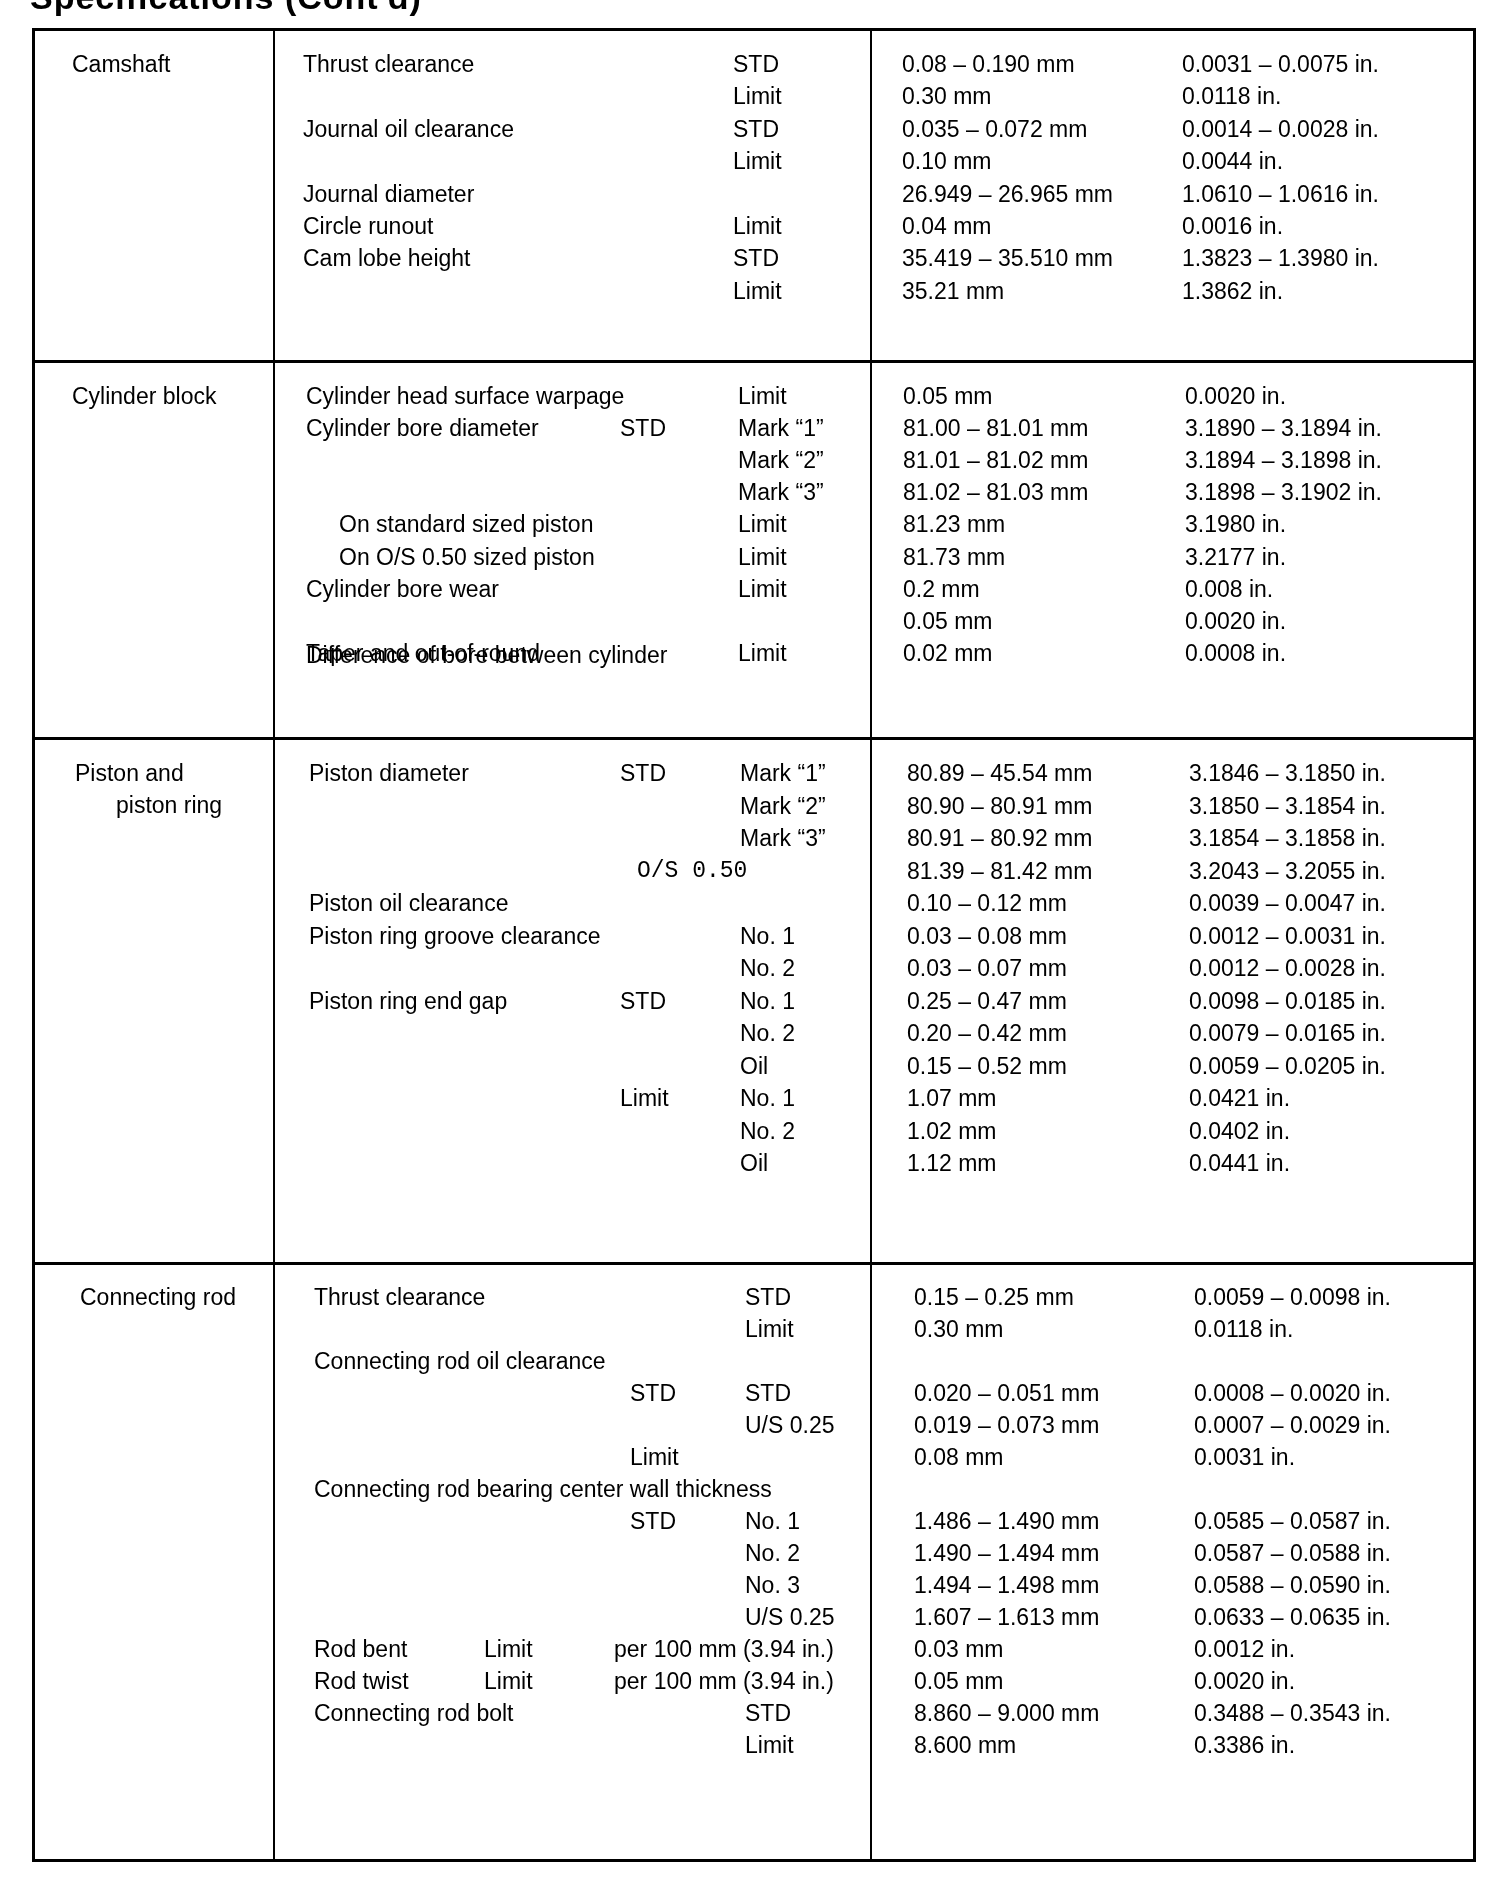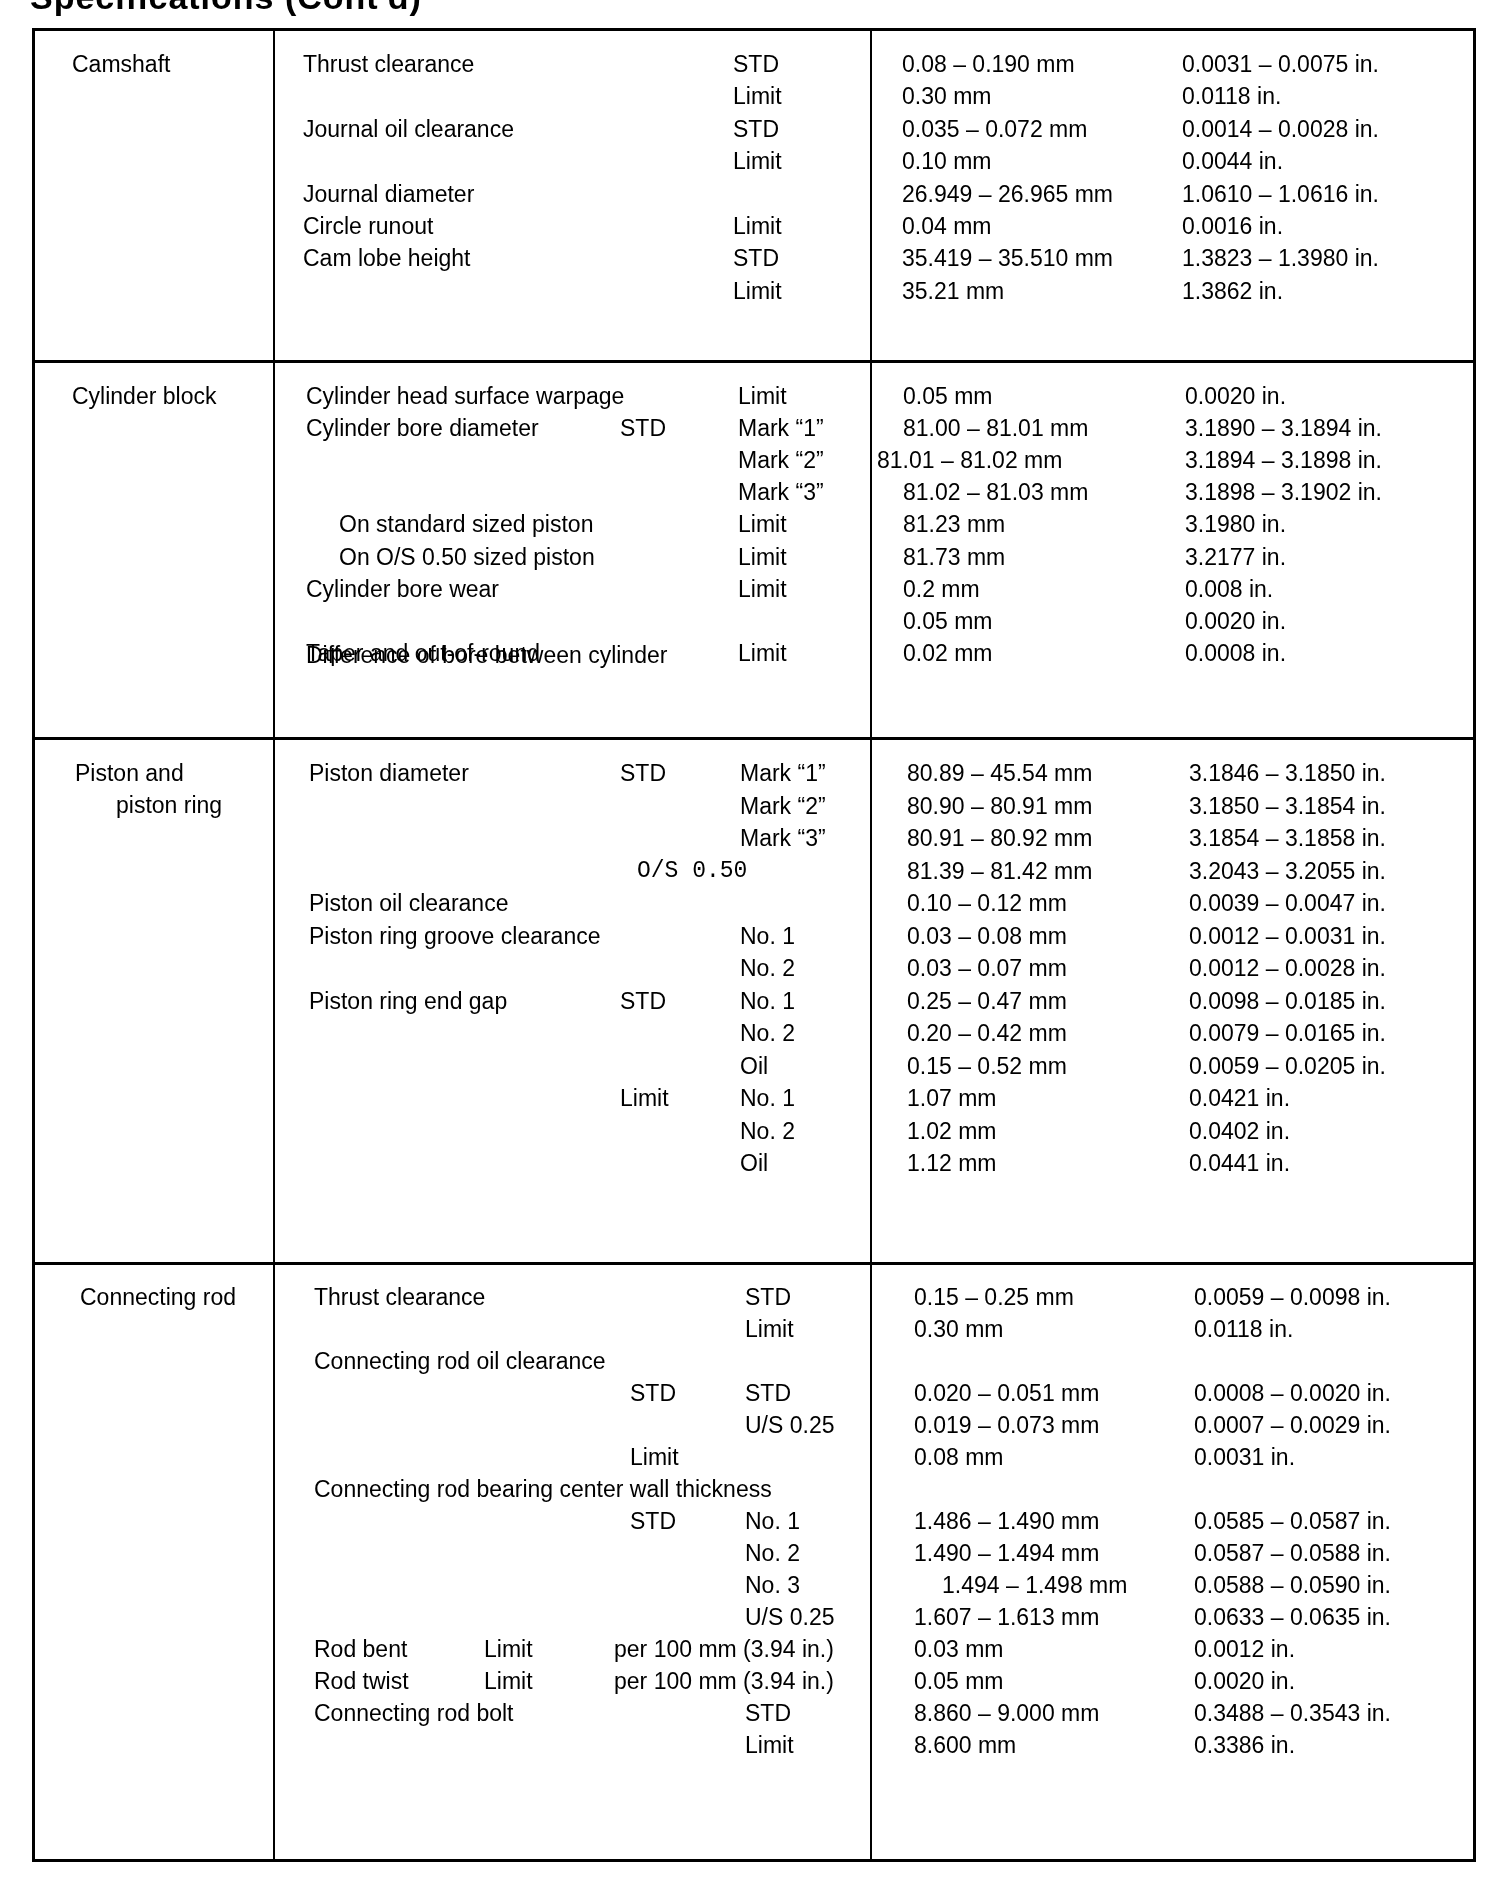--- a/index.html
+++ b/index.html
@@ -60,21 +60,21 @@
     <div class="cell" style="left: 306px; top: 382px;">Cylinder head surface warpage</div>
     <div class="cell" style="left: 738px; top: 382px;">Limit</div>
     <div class="cell" style="left: 903px; top: 382px;">0.05 mm</div>
     <div class="cell" style="left: 1185px; top: 382px;">0.0020 in.</div>
     <div class="cell" style="left: 306px; top: 414.1px;">Cylinder bore diameter</div>
     <div class="cell" style="left: 620px; top: 414.1px;">STD</div>
     <div class="cell" style="left: 738px; top: 414.1px;">Mark “1”</div>
     <div class="cell" style="left: 903px; top: 414.1px;">81.00 – 81.01 mm</div>
     <div class="cell" style="left: 1185px; top: 414.1px;">3.1890 – 3.1894 in.</div>
     <div class="cell" style="left: 738px; top: 446.2px;">Mark “2”</div>
-    <div class="cell" style="left: 877px; top: 446.2px;">81.01 – 81.02 mm</div>
+    <div class="cell" style="left: 903px; top: 446.2px;">81.01 – 81.02 mm</div>
     <div class="cell" style="left: 1185px; top: 446.2px;">3.1894 – 3.1898 in.</div>
     <div class="cell" style="left: 738px; top: 478.3px;">Mark “3”</div>
     <div class="cell" style="left: 903px; top: 478.3px;">81.02 – 81.03 mm</div>
     <div class="cell" style="left: 1185px; top: 478.3px;">3.1898 – 3.1902 in.</div>
     <div class="cell" style="left: 339px; top: 510.4px;">On standard sized piston</div>
     <div class="cell" style="left: 738px; top: 510.4px;">Limit</div>
     <div class="cell" style="left: 903px; top: 510.4px;">81.23 mm</div>
     <div class="cell" style="left: 1185px; top: 510.4px;">3.1980 in.</div>
     <div class="cell" style="left: 339px; top: 542.5px;">On O/S 0.50 sized piston</div>
     <div class="cell" style="left: 738px; top: 542.5px;">Limit</div>
@@ -159,21 +159,21 @@
     <div class="cell" style="left: 1194px; top: 1443px;">0.0031 in.</div>
     <div class="cell" style="left: 314px; top: 1475px;">Connecting rod bearing center wall thickness</div>
     <div class="cell" style="left: 630px; top: 1507px;">STD</div>
     <div class="cell" style="left: 745px; top: 1507px;">No. 1</div>
     <div class="cell" style="left: 914px; top: 1507px;">1.486 – 1.490 mm</div>
     <div class="cell" style="left: 1194px; top: 1507px;">0.0585 – 0.0587 in.</div>
     <div class="cell" style="left: 745px; top: 1539px;">No. 2</div>
     <div class="cell" style="left: 914px; top: 1539px;">1.490 – 1.494 mm</div>
     <div class="cell" style="left: 1194px; top: 1539px;">0.0587 – 0.0588 in.</div>
     <div class="cell" style="left: 745px; top: 1571px;">No. 3</div>
-    <div class="cell" style="left: 914px; top: 1571px; margin-left: 28px;">1.494 – 1.498 mm</div>
+    <div class="cell" style="left: 914px; top: 1571px;">1.494 – 1.498 mm</div>
     <div class="cell" style="left: 1194px; top: 1571px;">0.0588 – 0.0590 in.</div>
     <div class="cell" style="left: 745px; top: 1603px;">U/S 0.25</div>
     <div class="cell" style="left: 914px; top: 1603px;">1.607 – 1.613 mm</div>
     <div class="cell" style="left: 1194px; top: 1603px;">0.0633 – 0.0635 in.</div>
     <div class="cell" style="left: 314px; top: 1635px;">Rod bent</div>
     <div class="cell" style="left: 484px; top: 1635px;">Limit</div>
     <div class="cell" style="left: 614px; top: 1635px;">per 100 mm (3.94 in.)</div>
     <div class="cell" style="left: 914px; top: 1635px;">0.03 mm</div>
     <div class="cell" style="left: 1194px; top: 1635px;">0.0012 in.</div>
     <div class="cell" style="left: 314px; top: 1667px;">Rod twist</div>

